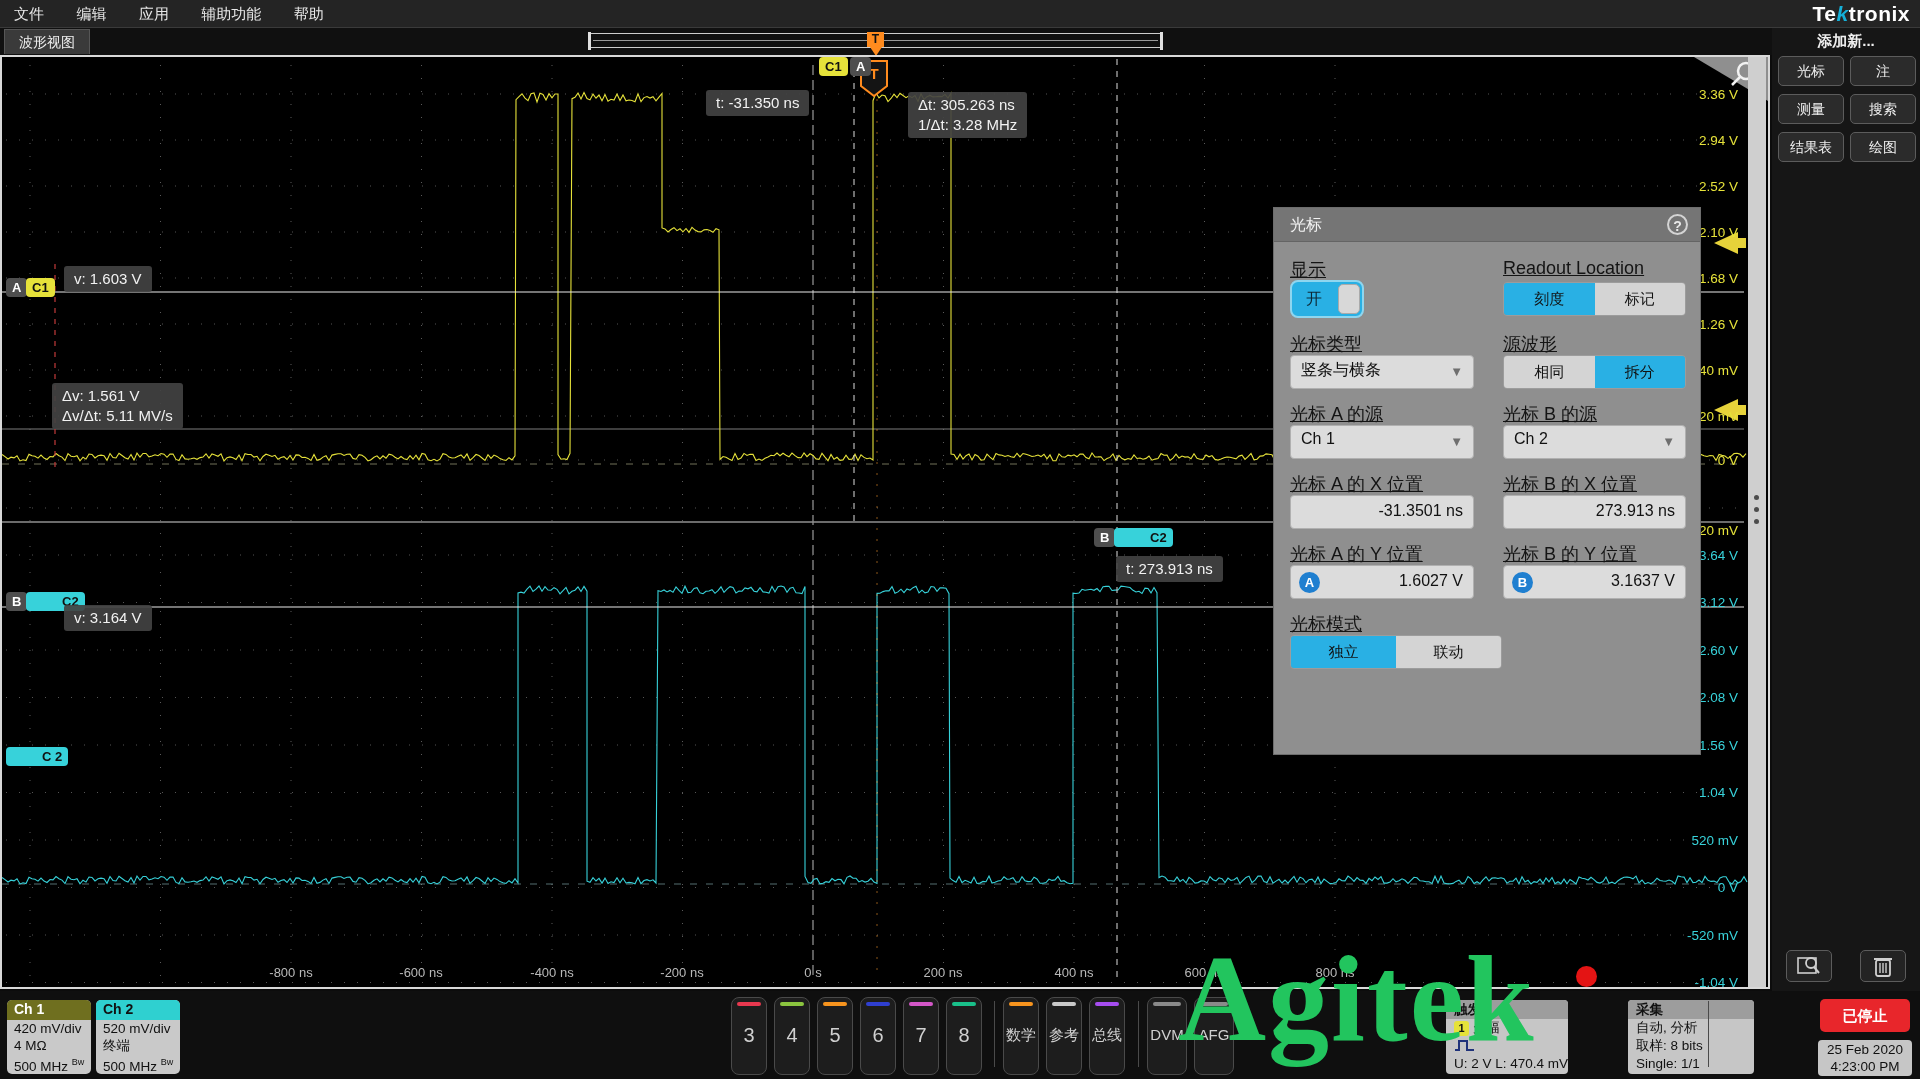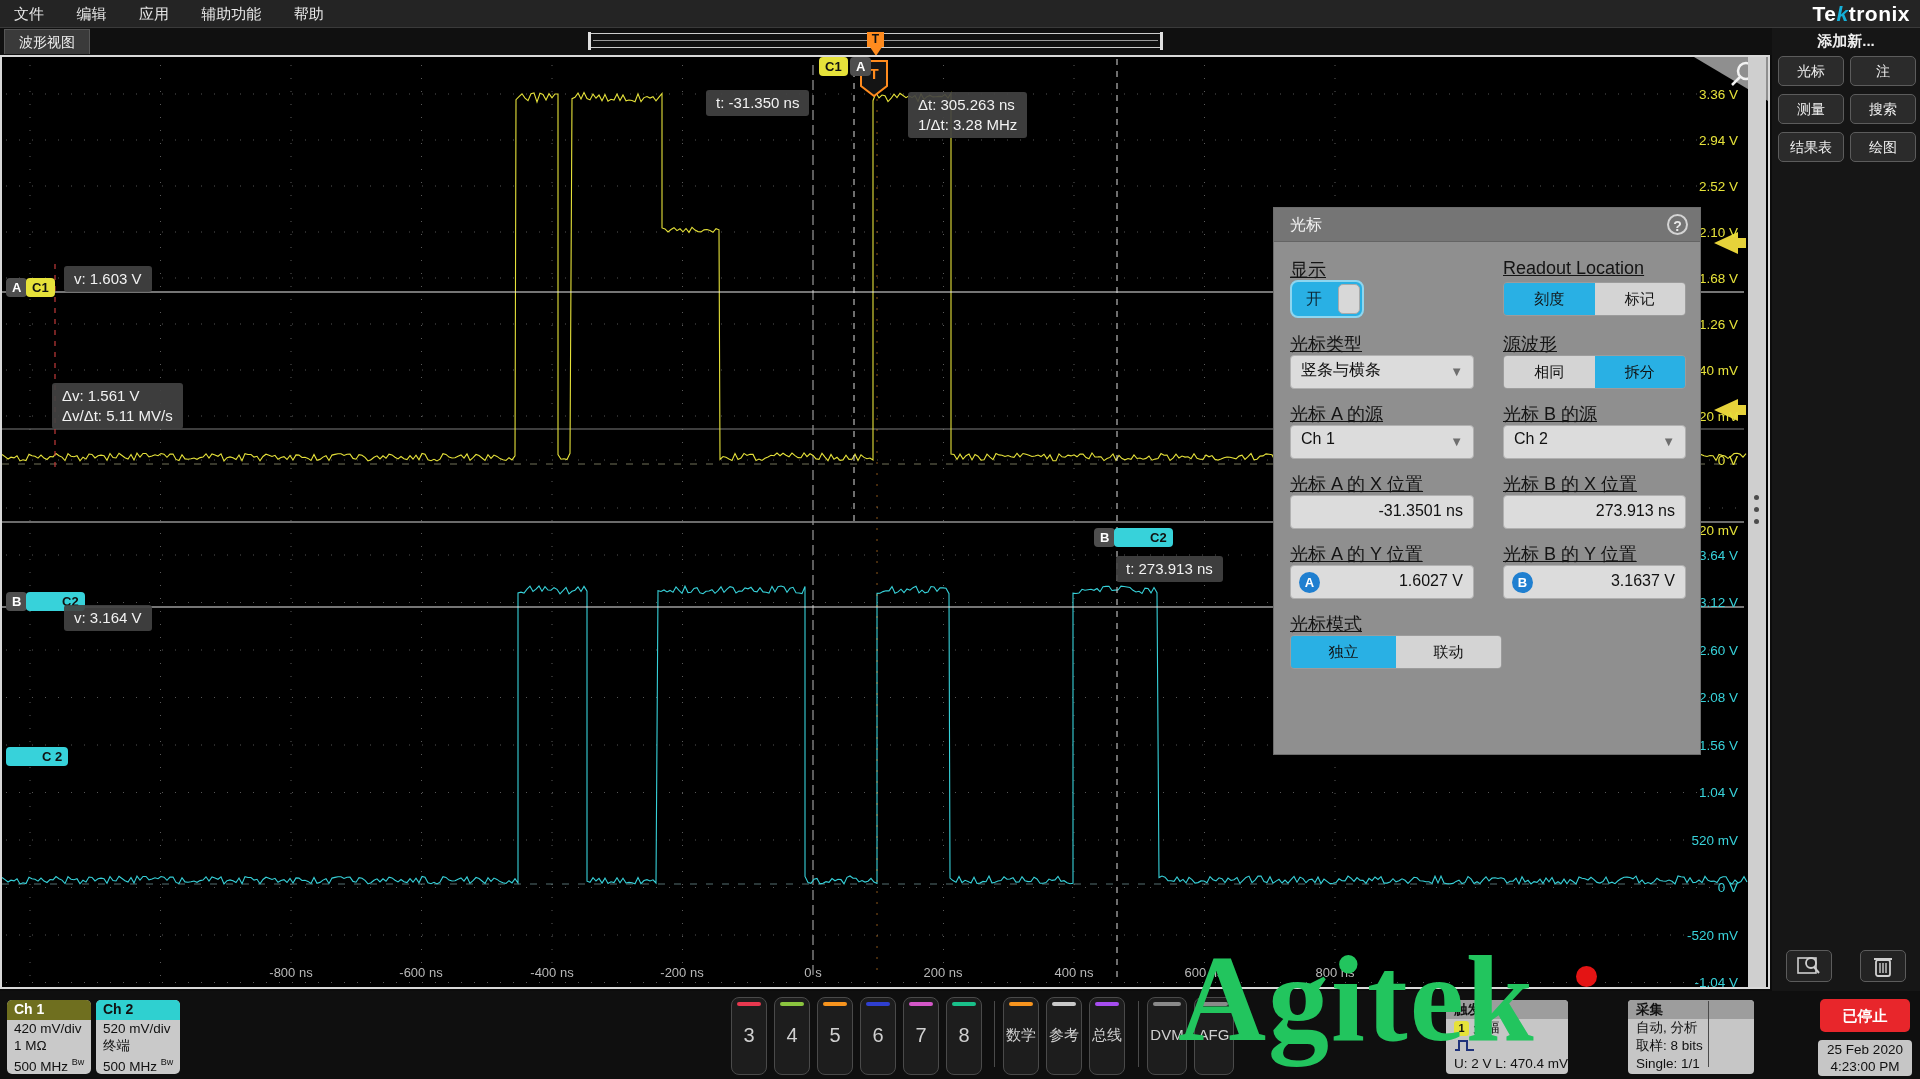--- a/index.html
+++ b/index.html
@@ -341,21 +341,21 @@
         <line x1="10" y1="9" x2="10" y2="19" stroke="#cfcfcf" stroke-width="1.4"></line>
         <line x1="13" y1="9" x2="13" y2="19" stroke="#cfcfcf" stroke-width="1.4"></line>
       </svg>
     </div>
   </div>
 
   <div id="bottombar" class="abs">
     <div class="chbadge" style="left:7px;">
       <div class="hdr" style="background:#6f6f1f;">Ch 1</div>
       <div class="row">420 mV/div</div>
-      <div class="row">1 MΩ</div>
+      <div class="row">4 MΩ</div>
       <div class="row"><span>500 MHz</span> <sup style="font-size:9px;">Bw</sup></div>
     </div>
     <div class="chbadge" style="left:96px;">
       <div class="hdr" style="background:#2fd0d0;color:#111;">Ch 2</div>
       <div class="row">520 mV/div</div>
       <div class="row">终端</div>
       <div class="row"><span>500 MHz</span> <sup style="font-size:9px;">Bw</sup></div>
     </div>
 
     <div class="numbtn" style="left:731px;"><div class="stripe" style="background: rgb(232, 56, 79);"></div><span>3</span></div>

